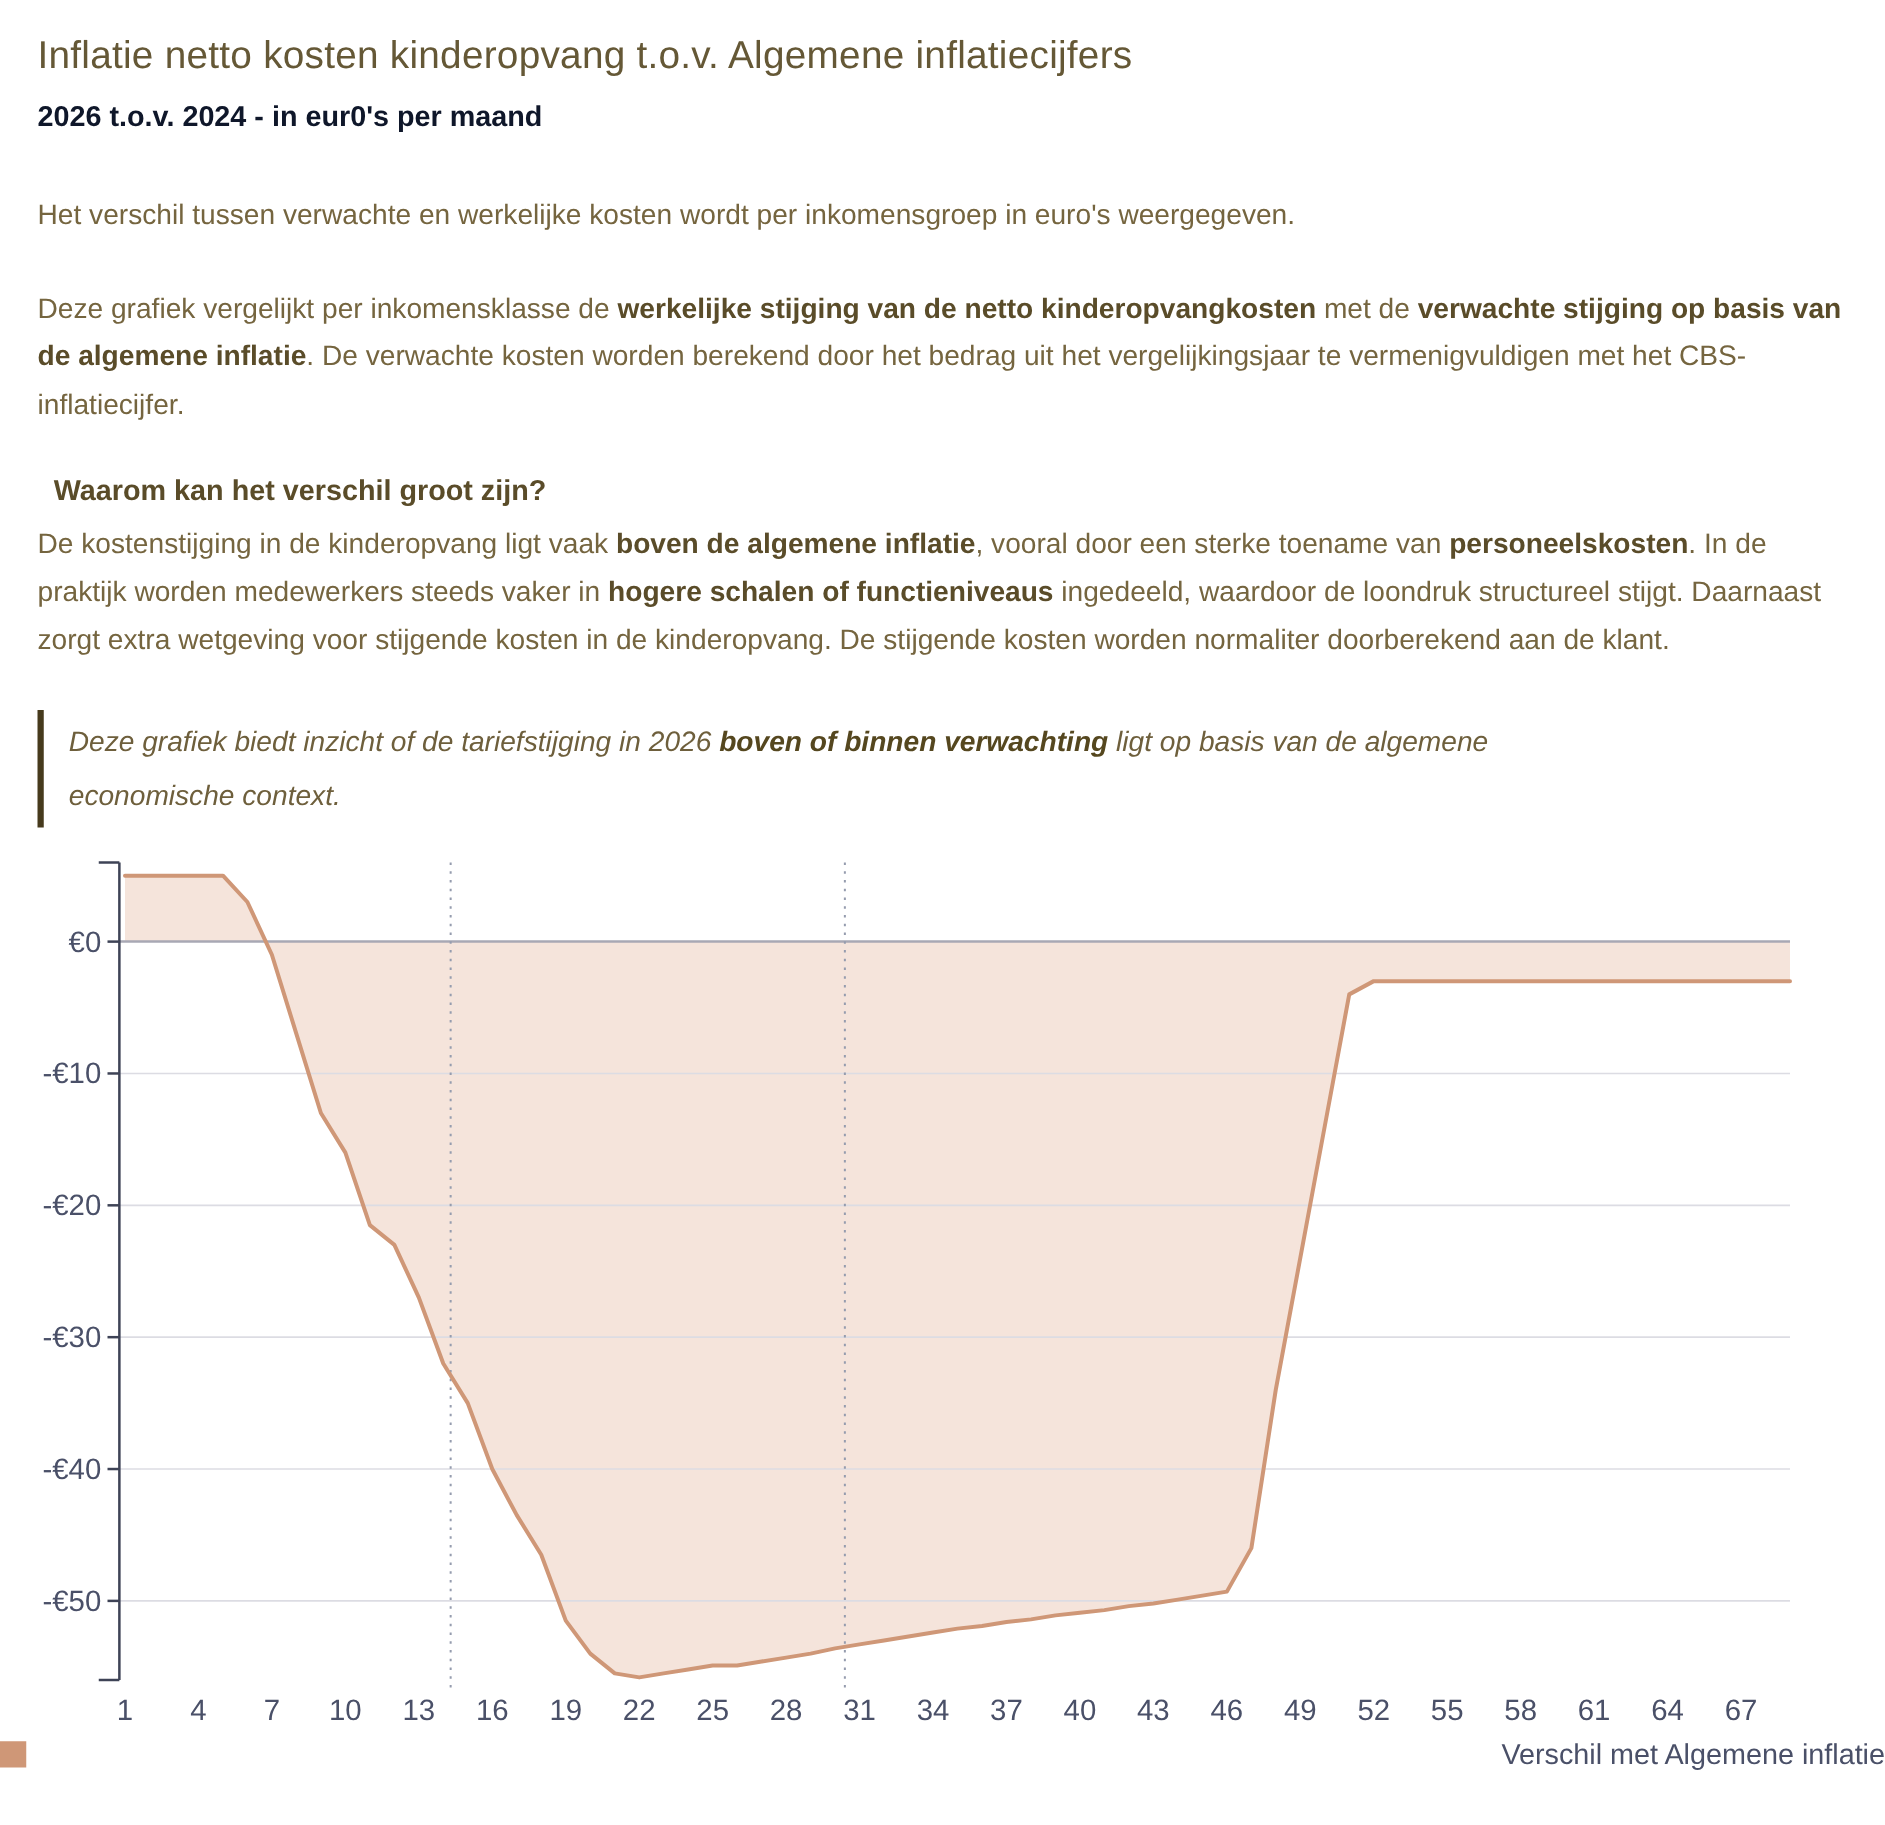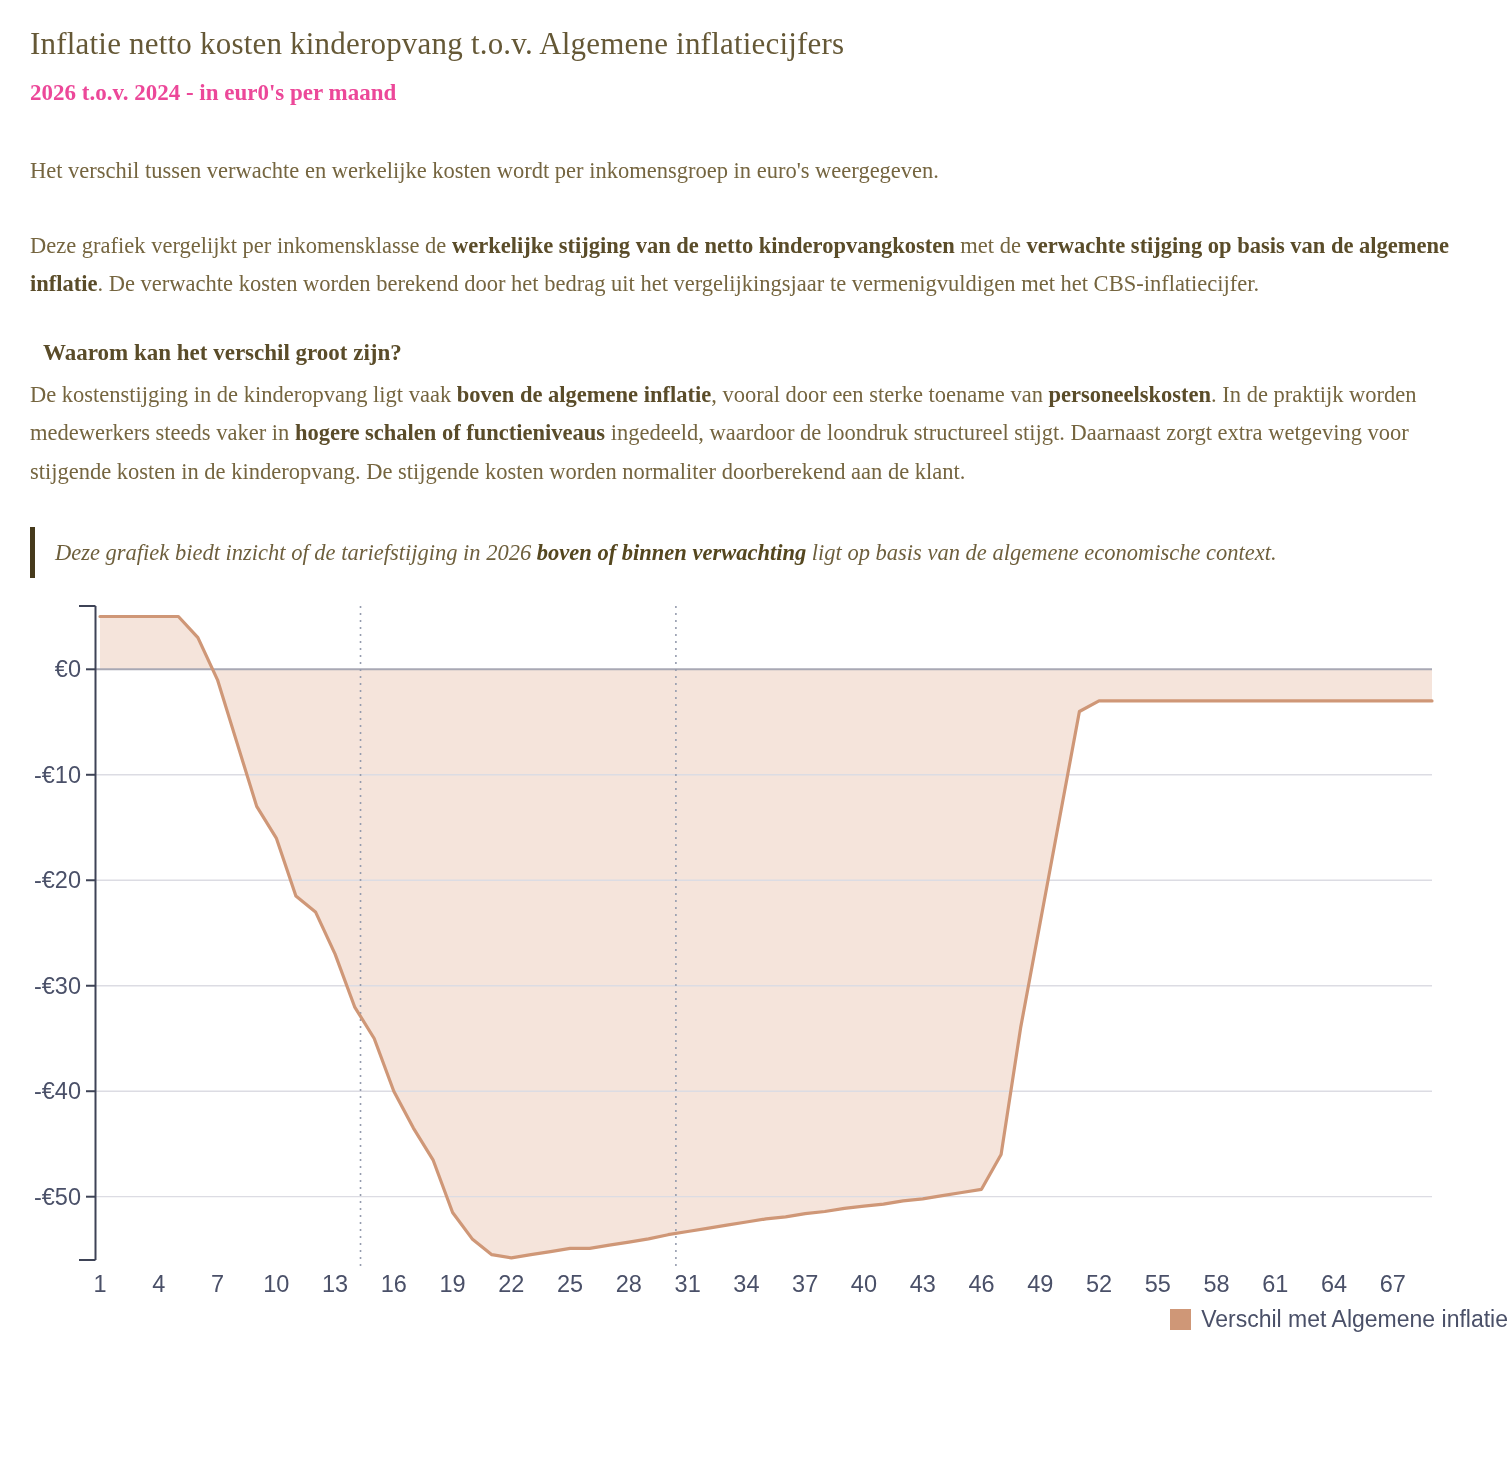--- a/index.html
+++ b/index.html
@@ -1,28 +1,28 @@
 <!DOCTYPE html>
 <html><head>
 <meta charset="utf-8">
 <style>
   html,body { margin:0; padding:0; background:#ffffff; }
   body { font-family:"Liberation Sans", sans-serif; color:#75653f; width:1508px; }
-  .container { padding:26px 28px 0 30px; box-sizing:border-box; width:1508px;font-family:Liberation Serif, serif; }
+  .container { padding:26px 28px 0 30px; box-sizing:border-box; width:1508px; }
   h1 { font-size:31px; font-weight:500; color:#655836; margin:0 0 13px 0; letter-spacing:.2px; }
-  .subtitle { font-size:23px; font-weight:700; color:#ec4899; margin:18px 0 46px 0; }
+  .subtitle { font-size:23px; font-weight:700; color:#0f172a; margin:18px 0 46px 0; }
   p.body-text { font-size:22.5px; line-height:38.5px; margin:0 0 36px 0; color:#75653f; }
   p.body-text b { color:#5a4c29; }
   h3.sub-heading { font-size:23px; font-weight:700; color:#5a4c29; margin:0 0 10px 13px; }
   blockquote.quote { margin:0 0 14px 0; border-left:5px solid #463a1c; padding:4px 0 4px 20px;
     font-style:italic; font-size:22.5px; line-height:43px; color:#6e5f3c; max-width:1270px; }
   blockquote.quote b { color:#55471f; }
   .chart-wrap { width:1508px; }
   .chart-wrap svg { display:block; }
-  .legend { display:flex; justify-content:flex-end; align-items:center; gap:10px;
+  .legend { display:flex; justify-content:space-between; align-items:center; gap:10px;
     font-size:23px; color:#4a5068; padding:2px 0 18px 0; }
   .legend-swatch { width:21px; height:21px; display:inline-block; }
 </style>
 </head>
 <body>
 
 <div class="container">
   <h1>Inflatie netto kosten kinderopvang t.o.v. Algemene inflatiecijfers</h1>
   <h2 class="subtitle">2026 t.o.v. 2024 - in eur0's per maand</h2>
 

